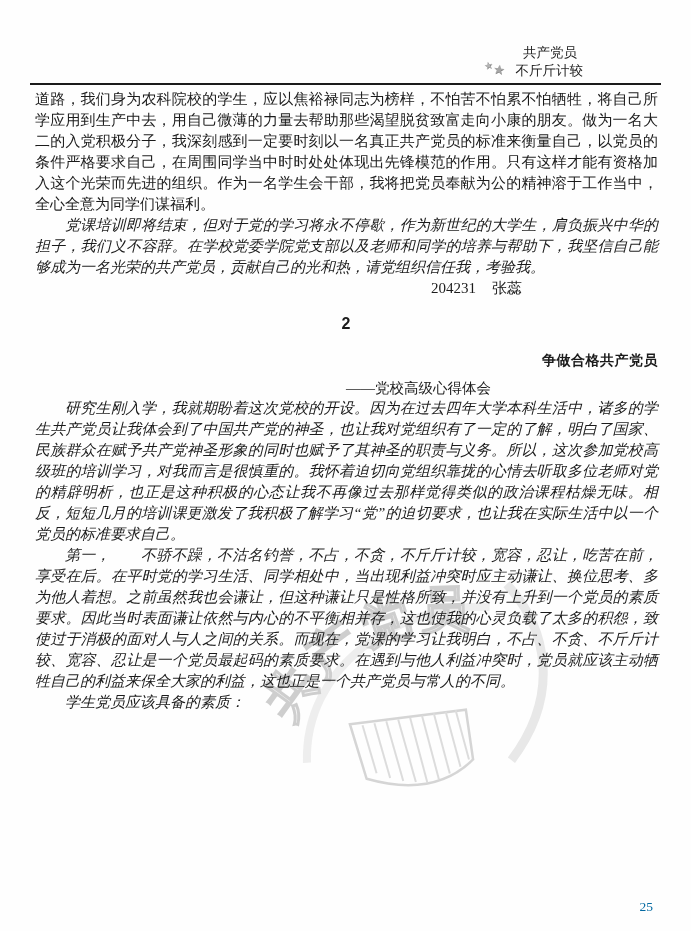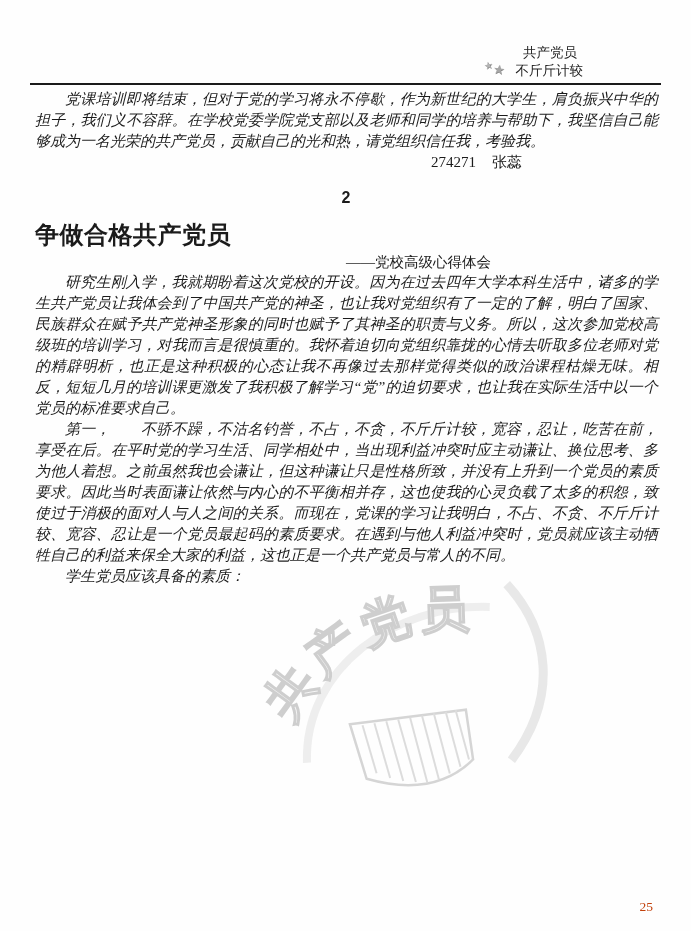--- a/index.html
+++ b/index.html
@@ -33,37 +33,37 @@
     text-align:right;padding-right:136px;text-indent:0;
     margin-top:0;
   }
   .signature .sig-name{margin-left:16px;}
   .section-number{
     text-align:center;font-weight:bold;font-size:16px;line-height:20px;
     margin-top:15px;letter-spacing:1px;
     font-family:"Liberation Sans","DejaVu Sans",sans-serif;
   }
   .article-title{
-    text-align:left;font-weight:bold;font-size:24px;line-height:24px;
+    text-align:right;font-weight:bold;font-size:14px;line-height:24px;
     margin-top:15px;letter-spacing:0.5px;
   }
   .article-subtitle{
     text-align:center;font-size:14.5px;line-height:19px;margin-top:6px;
     transform:translateX(72px);
   }
   .first-body{margin-top:14px;}
   
   .watermark{
     position:absolute;left:258px;top:580px;width:310px;height:225px;
     z-index:1;opacity:0.55;pointer-events:none;
   }
   
   .page-number{
     position:absolute;right:38px;bottom:16px;
-    font-size:13.5px;color:#c2410c;
+    font-size:13.5px;color:#0369a1;
     font-family:"Liberation Serif","DejaVu Serif",serif;
   }
 </style>
 </head>
 <body>
 
 <div class="page">
 
   <svg class="watermark" viewBox="0 0 310 225" xmlns="http://www.w3.org/2000/svg">
     <g transform="rotate(-14 155 112)">
@@ -92,23 +92,24 @@
     <div class="masthead-line1">共产党员</div>
     <div class="masthead-line2">
       <span class="star-group"><span class="star-a">★</span><span class="star-b">★</span></span>
       <span>不斤斤计较</span>
     </div>
   </div>
   <div class="rule"></div>
 
   <div class="content">
 
+    <p>道路，我们身为农科院校的学生，应以焦裕禄同志为榜样，不怕苦不怕累不怕牺牲，将自己所学应用到生产中去，用自己微薄的力量去帮助那些渴望脱贫致富走向小康的朋友。做为一名大二的入党积极分子，我深刻感到一定要时刻以一名真正共产党员的标准来衡量自己，以党员的条件严格要求自己，在周围同学当中时时处处体现出先锋模范的作用。只有这样才能有资格加入这个光荣而先进的组织。作为一名学生会干部，我将把党员奉献为公的精神溶于工作当中，全心全意为同学们谋福利。</p>
     <p class="indent">党课培训即将结束，但对于党的学习将永不停歇，作为新世纪的大学生，肩负振兴中华的担子，我们义不容辞。在学校党委学院党支部以及老师和同学的培养与帮助下，我坚信自己能够成为一名光荣的共产党员，贡献自己的光和热，请党组织信任我，考验我。</p>
     <p class="signature">
-      <span>274271</span><span class="sig-name">张蕊</span>
+      <span>204231</span><span class="sig-name">张蕊</span>
     </p>
 
     <div class="section-number">2</div>
     <div class="article-title">争做合格共产党员</div>
     <div class="article-subtitle">——党校高级心得体会</div>
 
     <p class="indent first-body">研究生刚入学，我就期盼着这次党校的开设。因为在过去四年大学本科生活中，诸多的学生共产党员让我体会到了中国共产党的神圣，也让我对党组织有了一定的了解，明白了国家、民族群众在赋予共产党神圣形象的同时也赋予了其神圣的职责与义务。所以，这次参加党校高级班的培训学习，对我而言是很慎重的。我怀着迫切向党组织靠拢的心情去听取多位老师对党的精辟明析，也正是这种积极的心态让我不再像过去那样觉得类似的政治课程枯燥无味。相反，短短几月的培训课更激发了我积极了解学习“党”的迫切要求，也让我在实际生活中以一个党员的标准要求自己。</p>
     <p class="indent">第一，　　不骄不躁，不沽名钓誉，不占，不贪，不斤斤计较，宽容，忍让，吃苦在前，享受在后。在平时党的学习生活、同学相处中，当出现利益冲突时应主动谦让、换位思考、多为他人着想。之前虽然我也会谦让，但这种谦让只是性格所致，并没有上升到一个党员的素质要求。因此当时表面谦让依然与内心的不平衡相并存，这也使我的心灵负载了太多的积怨，致使过于消极的面对人与人之间的关系。而现在，党课的学习让我明白，不占、不贪、不斤斤计较、宽容、忍让是一个党员最起码的素质要求。在遇到与他人利益冲突时，党员就应该主动牺牲自己的利益来保全大家的利益，这也正是一个共产党员与常人的不同。</p>
     <p class="indent">学生党员应该具备的素质：</p>
   </div>

